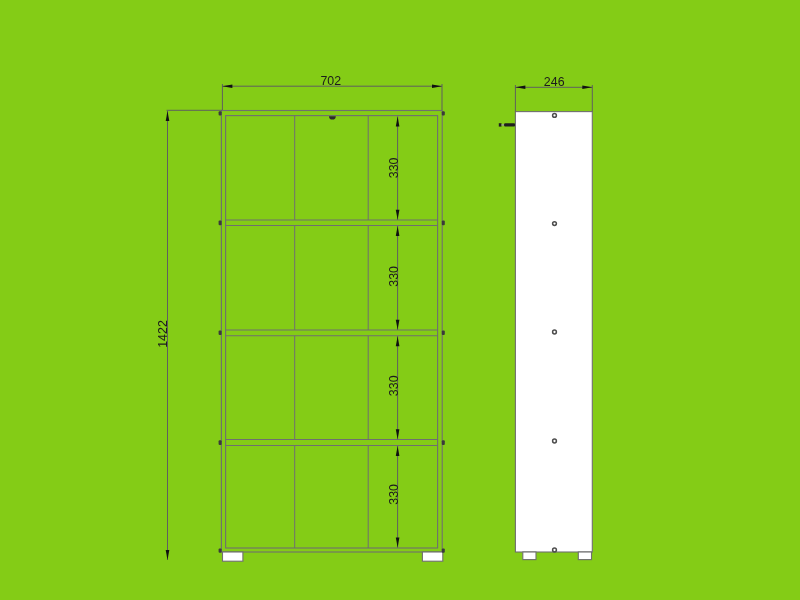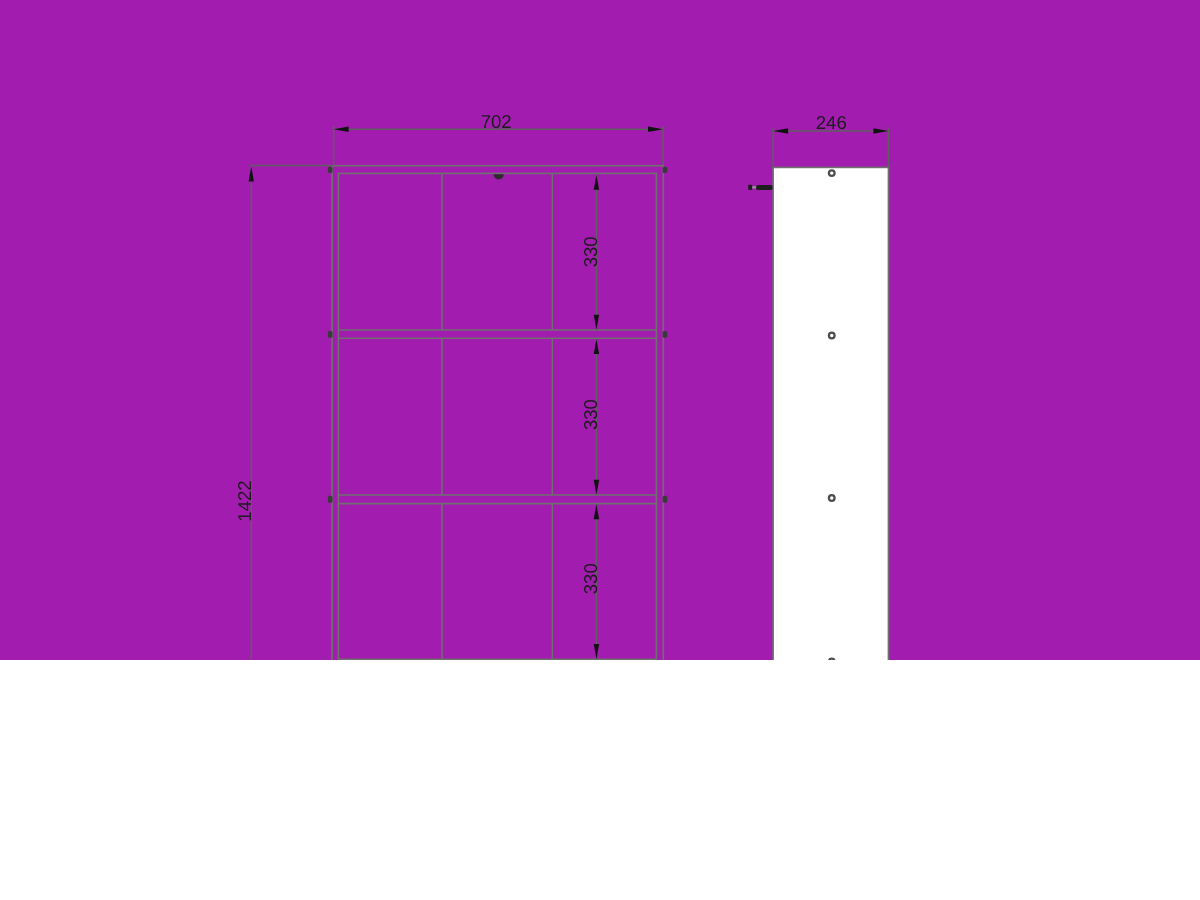--- a/index.html
+++ b/index.html
@@ -1,16 +1,16 @@
 <!DOCTYPE html>
 <html><head>
 <meta charset="utf-8">
 <style>
   html,body{margin:0;padding:0;background:#ffffff;}
-  .stage{position:relative;width:800px;height:440px;background:#a21caf;overflow:hidden;}
+  .stage{position:relative;width:800px;height:600px;background:#84cc16;overflow:hidden;}
   svg{position:absolute;left:0;top:0;}
   text{font-family:"Liberation Sans", sans-serif;fill:#1c1c1c;}
 </style>
 </head>
 <body>
 <div class="stage">
 <svg width="800" height="600" viewBox="0 0 800 600">
 
   <g stroke="#6f6f6f" stroke-width="1.1" fill="none">
     <rect x="221.4" y="110.5" width="220.8" height="441.5"></rect>

